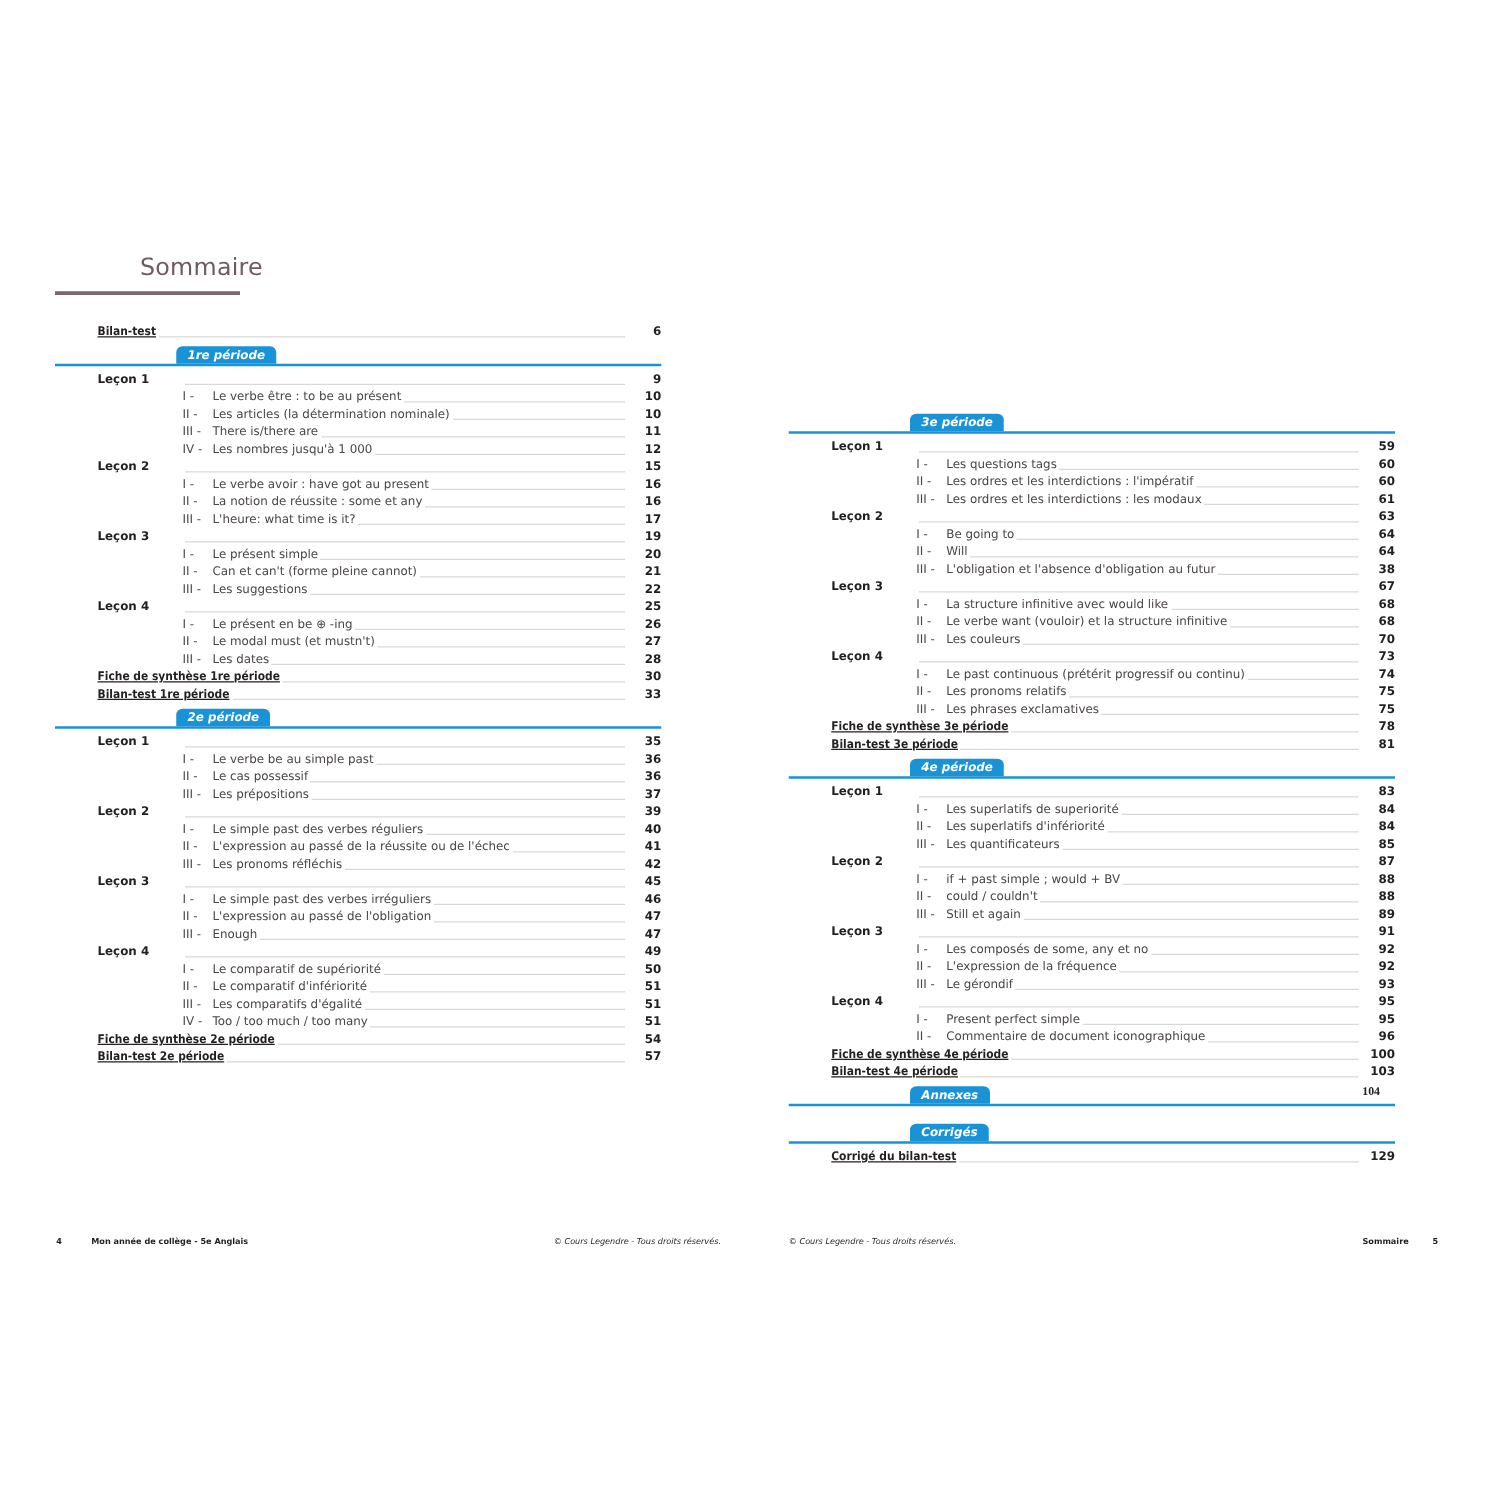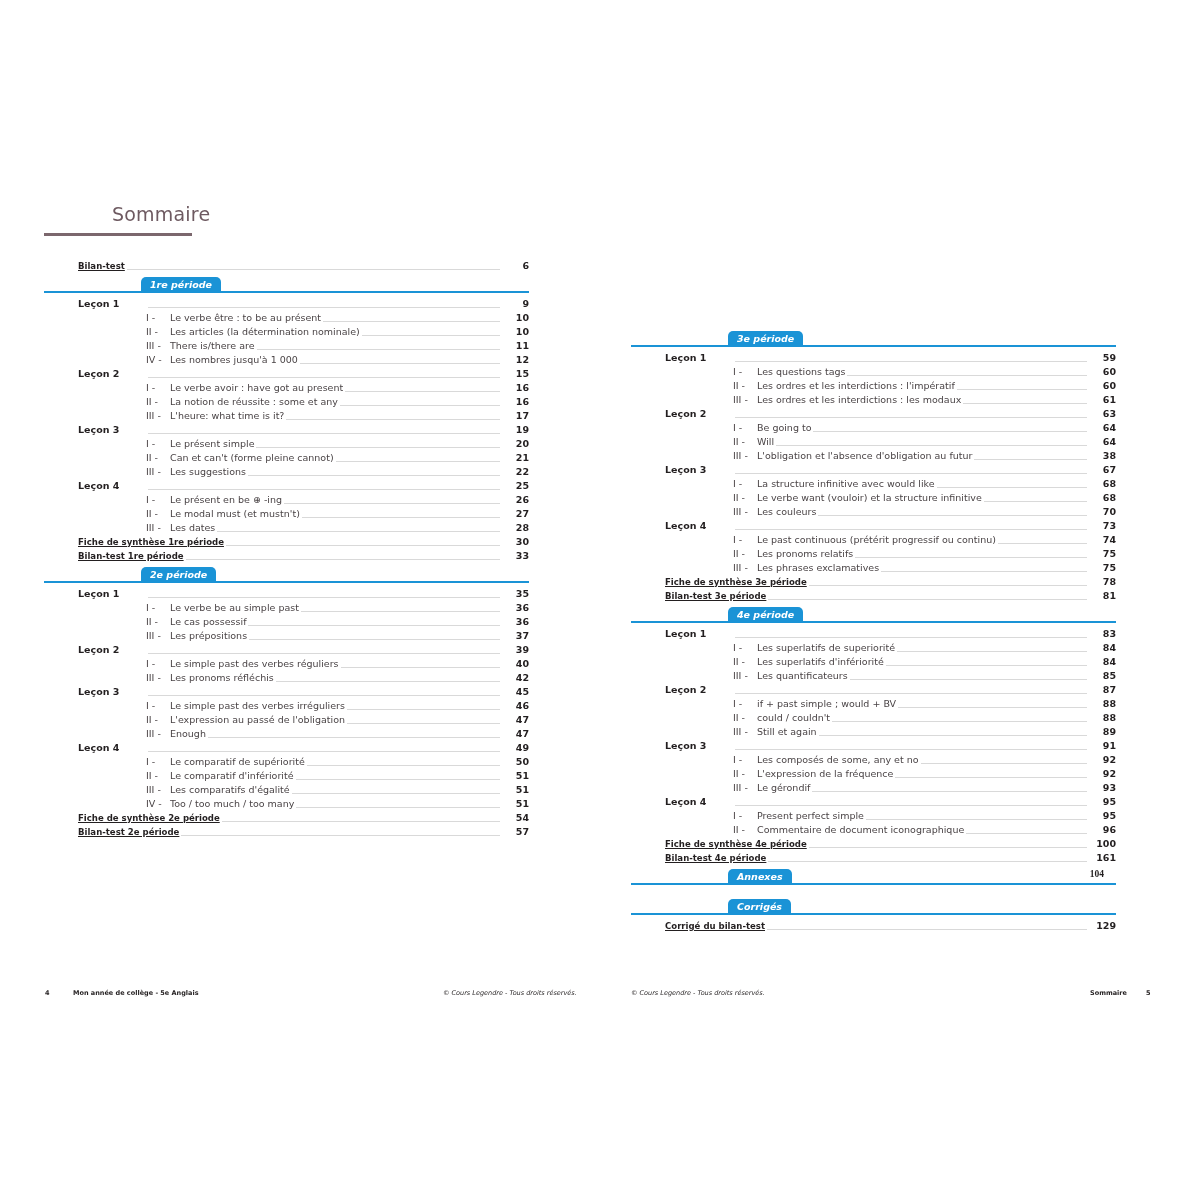--- a/index.html
+++ b/index.html
@@ -166,20 +166,25 @@
         <span class="lbl">Leçon 2</span>
         <span class="fill"></span>
         <span class="pg">39</span>
       </div>
       <div class="row sub">
         <span class="lbl"><span class="num">I -</span><span class="txt">Le simple past des verbes réguliers</span></span>
         <span class="fill"></span>
         <span class="pg">40</span>
       </div>
       <div class="row sub">
+        <span class="lbl"><span class="num">II -</span><span class="txt">L'expression au passé de la réussite ou de l'échec</span></span>
+        <span class="fill"></span>
+        <span class="pg">41</span>
+      </div>
+      <div class="row sub">
         <span class="lbl"><span class="num">III -</span><span class="txt">Les pronoms réfléchis</span></span>
         <span class="fill"></span>
         <span class="pg">42</span>
       </div>
       <div class="row lesson">
         <span class="lbl">Leçon 3</span>
         <span class="fill"></span>
         <span class="pg">45</span>
       </div>
       <div class="row sub">
@@ -414,21 +419,21 @@
         <span class="pg">96</span>
       </div>
       <div class="row main">
         <span class="lbl">Fiche de synthèse 4e période</span>
         <span class="fill"></span>
         <span class="pg">100</span>
       </div>
       <div class="row main">
         <span class="lbl">Bilan-test 4e période</span>
         <span class="fill"></span>
-        <span class="pg">161</span>
+        <span class="pg">103</span>
       </div>
       <div class="section">
         <div class="line"></div>
         <div class="tab">Annexes</div>
         <div class="spg">104</div>
       </div>
       <div style="height: 6px;"></div>
       <div class="section">
         <div class="line"></div>
         <div class="tab">Corrigés</div>

